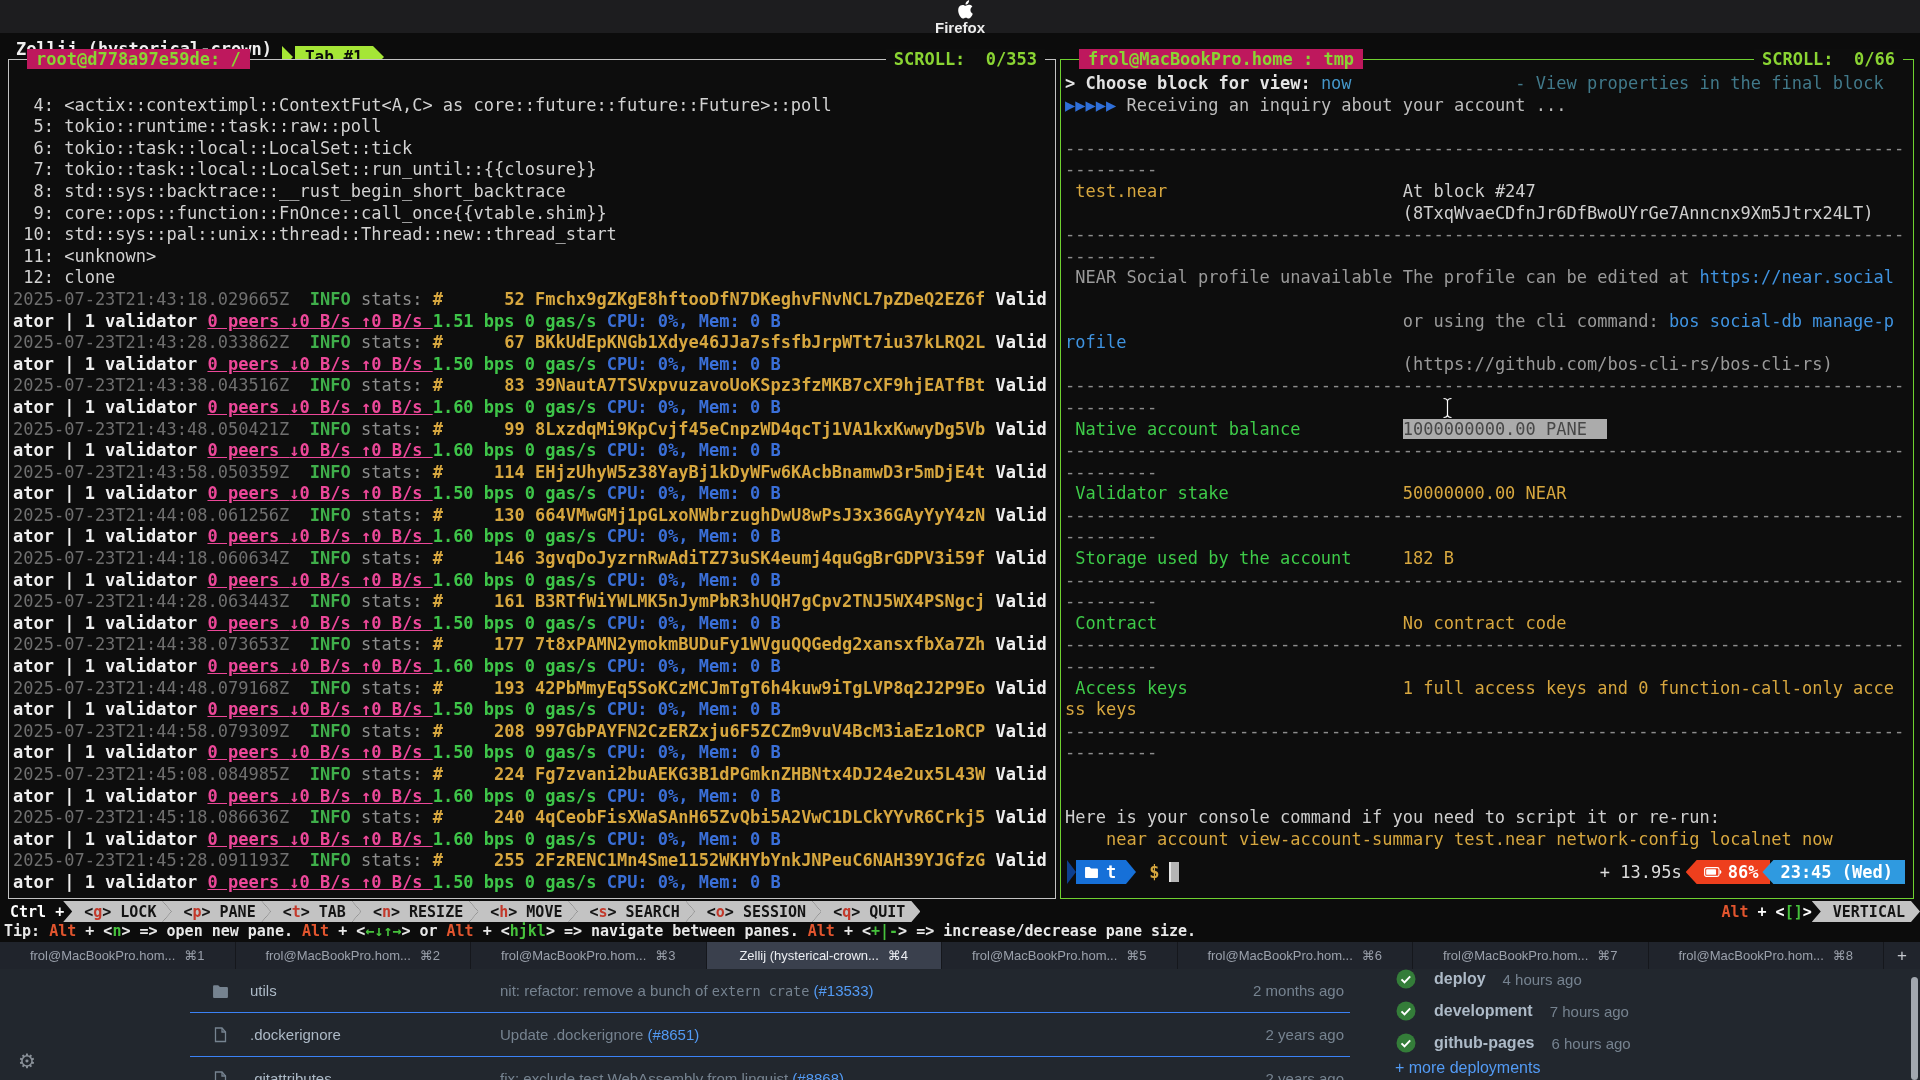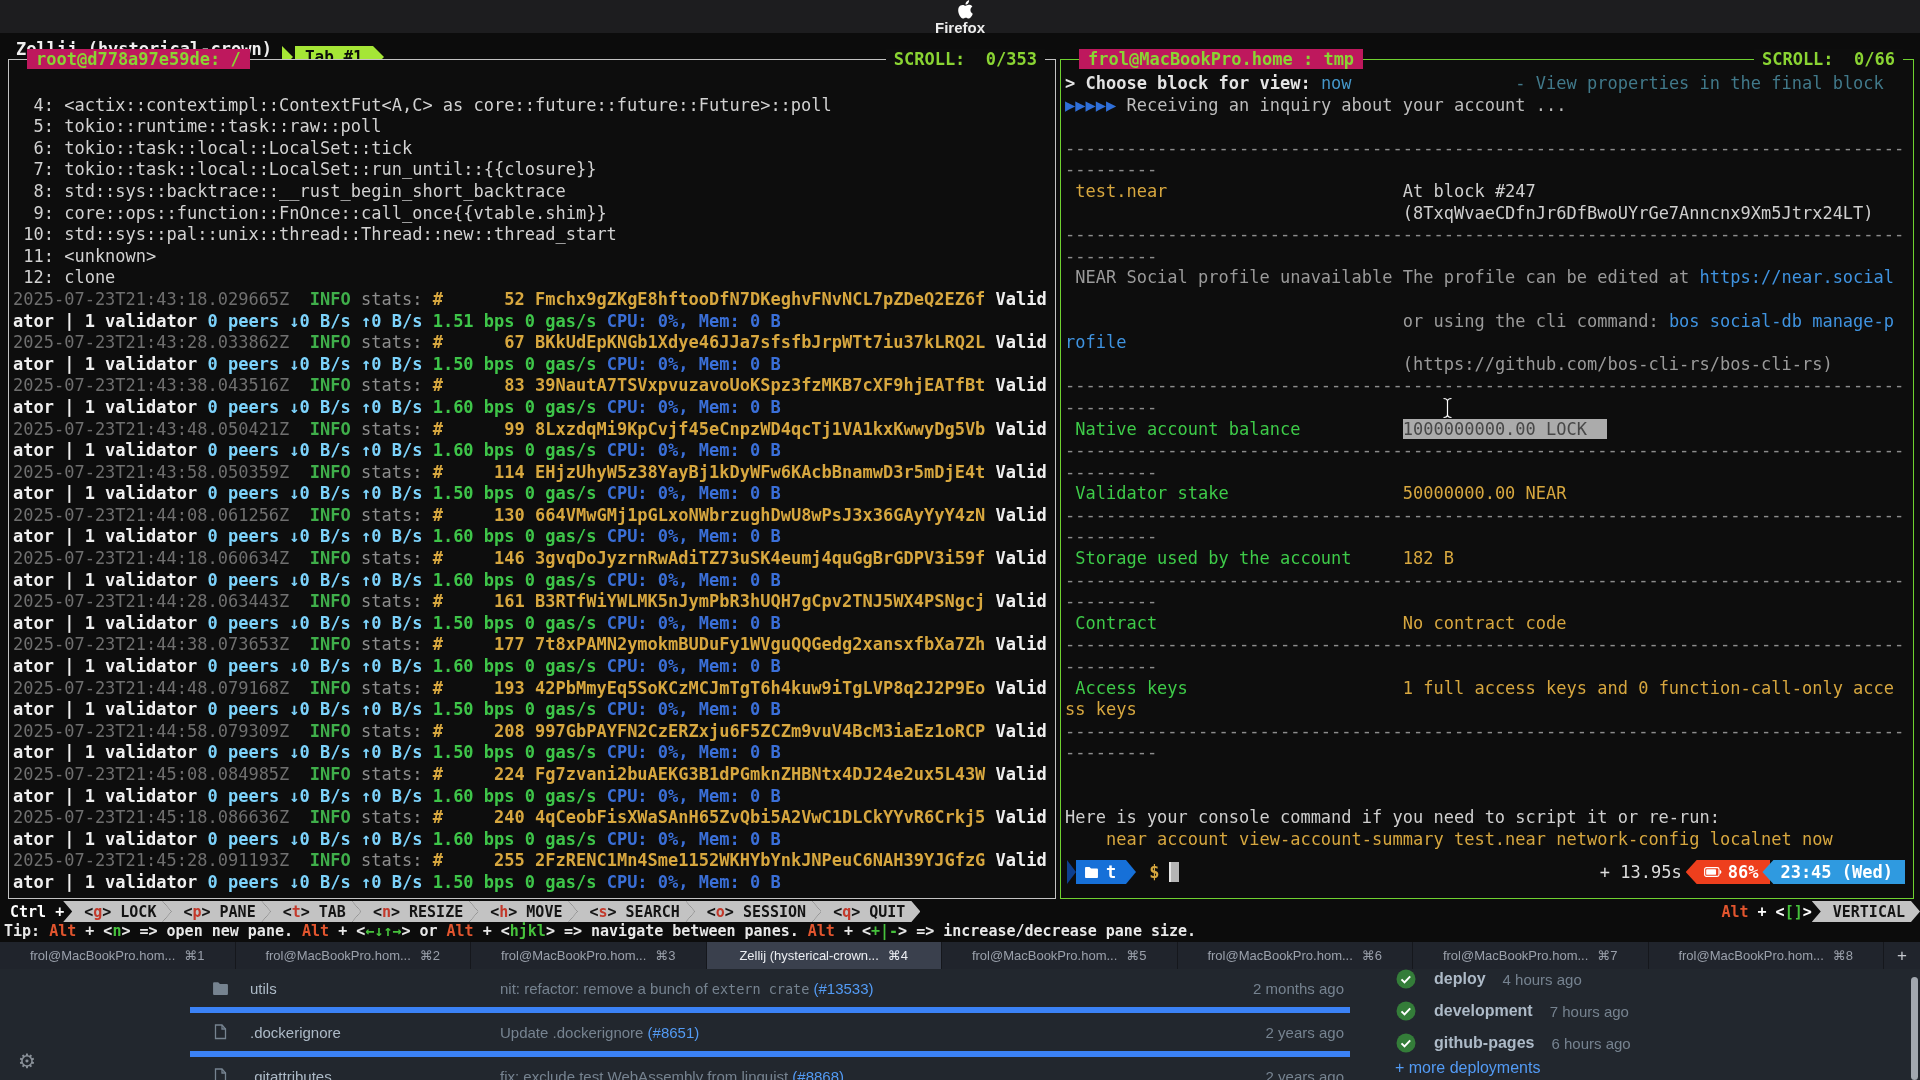--- a/index.html
+++ b/index.html
@@ -35,21 +35,21 @@
   .pane-body { position:absolute; top:13px; left:4px; right:3px; bottom:2px; overflow:hidden; font-size:17px; }
   .tl { height:21.6px; line-height:21.6px; white-space:pre; }
 
   
   .bt    { color:#d2d2d2; }
   .c-ts  { color:#6f6f6f; }
   .c-dim { color:#8d8d8d; }
   .c-info{ color:#3fae4a; font-weight:bold; }
   .c-yel { color:#d7a73f; font-weight:bold; }
   .c-wb  { color:#efefef; font-weight:bold; }
-  .c-teal{ color:#7dd3fc; font-weight:bold; }
+  .c-teal{ color:#ec4899; font-weight:bold;text-decoration:underline; }
   .c-grn { color:#3ec549; font-weight:bold; }
   .c-blu { color:#3a6fd8; font-weight:bold; }
 
   
   .rc-p  { color:#cccccc; }
   .rc-w  { color:#e4e4e4; font-weight:bold; }
   .rc-w2 { color:#cfcfcf; }
   .rc-lt { color:#bdbdbd; }
   .rc-dim{ color:#9a9a9a; }
   .rc-cyan{ color:#4596c8; }
@@ -90,21 +90,21 @@
   
   .tabbar { position:absolute; top:942px; left:0; width:1920px; height:27px; background:#20242c; display:flex; }
   .tab { flex:1 1 0; display:flex; align-items:center; justify-content:center; gap:9px; color:#9aa0ab; font-size:13px; border-right:1px solid #15171c; overflow:hidden; white-space:nowrap; }
   .tab.active { background:#3a404d; color:#eceef2; }
   .tab-plus { flex:0 0 36px; display:flex; align-items:center; justify-content:center; color:#c6c9cf; font-size:17px; }
 
   
   .browser { position:absolute; top:969px; left:0; width:1920px; height:111px; background:#22272e; overflow:hidden; }
   .gear { position:absolute; left:18px; top:80px; color:#8a9199; font-size:20px; }
   .filelist { position:absolute; left:190px; top:0; width:1160px; }
-  .frow { position:relative; height:44px; display:flex; align-items:center; border-bottom:6px solid #3b82f6; }
+  .frow { position:relative; height:44px; display:flex; align-items:center; border-bottom:1px solid #3b82f6; }
   .frow .fico { width:60px; display:flex; justify-content:center; }
   .frow .fname { width:250px; color:#adbac7; font-size:15px; }
   .frow .fmsg { flex:1; color:#768390; font-size:15px; }
   .frow .fmsg .code { font-family:"DejaVu Sans Mono",monospace; font-size:13.5px; }
   .frow .fmsg a, .lnk-blue { color:#539bf5; text-decoration:none; }
   .frow .fage { width:150px; text-align:right; color:#768390; font-size:15px; padding-right:6px; }
   .deploys { position:absolute; left:1395px; top:-6px; width:480px; }
   .drow { display:flex; align-items:center; gap:17px; height:32px; }
   .drow .denv { color:#adbac7; font-weight:bold; font-size:16px; }
   .drow .dage { color:#768390; font-size:15px; }
@@ -288,21 +288,21 @@
           <div class="tl"><span class="rc-p">                                 </span><span class="rc-w2">(8TxqWvaeCDfnJr6DfBwoUYrGe7Anncnx9Xm5Jtrx24LT)</span></div>
           <div class="tl"><span class="rc-dash">----------------------------------------------------------------------------------</span></div>
           <div class="tl"><span class="rc-dash">---------</span></div>
           <div class="tl"><span class="rc-dim"> NEAR Social profile unavailable</span><span class="rc-p"> </span><span class="rc-dim">The profile can be edited at </span><span class="rc-lnk">https://near.social</span></div>
           <div class="tl"></div>
           <div class="tl"><span class="rc-p">                                 </span><span class="rc-dim">or using the cli command: </span><span class="rc-lnk">bos social-db manage-p</span></div>
           <div class="tl"><span class="rc-lnk">rofile</span></div>
           <div class="tl"><span class="rc-p">                                 </span><span class="rc-dim">(https://github.com/bos-cli-rs/bos-cli-rs)</span></div>
           <div class="tl"><span class="rc-dash">----------------------------------------------------------------------------------</span></div>
           <div class="tl"><span class="rc-dash">---------</span></div>
-          <div class="tl"><span class="rc-grn"> Native account balance</span><span class="rc-p">          </span><span class="rc-sel">1000000000.00 LOCK  </span></div>
+          <div class="tl"><span class="rc-grn"> Native account balance</span><span class="rc-p">          </span><span class="rc-sel">1000000000.00 PANE  </span></div>
           <div class="tl"><span class="rc-dash">----------------------------------------------------------------------------------</span></div>
           <div class="tl"><span class="rc-dash">---------</span></div>
           <div class="tl"><span class="rc-grn"> Validator stake</span><span class="rc-p">                 </span><span class="rc-yel">50000000.00 NEAR</span></div>
           <div class="tl"><span class="rc-dash">----------------------------------------------------------------------------------</span></div>
           <div class="tl"><span class="rc-dash">---------</span></div>
           <div class="tl"><span class="rc-grn"> Storage used by the account</span><span class="rc-p">     </span><span class="rc-yel">182 B</span></div>
           <div class="tl"><span class="rc-dash">----------------------------------------------------------------------------------</span></div>
           <div class="tl"><span class="rc-dash">---------</span></div>
           <div class="tl"><span class="rc-grn"> Contract</span><span class="rc-p">                        </span><span class="rc-yel">No contract code</span></div>
           <div class="tl"><span class="rc-dash">----------------------------------------------------------------------------------</span></div>

